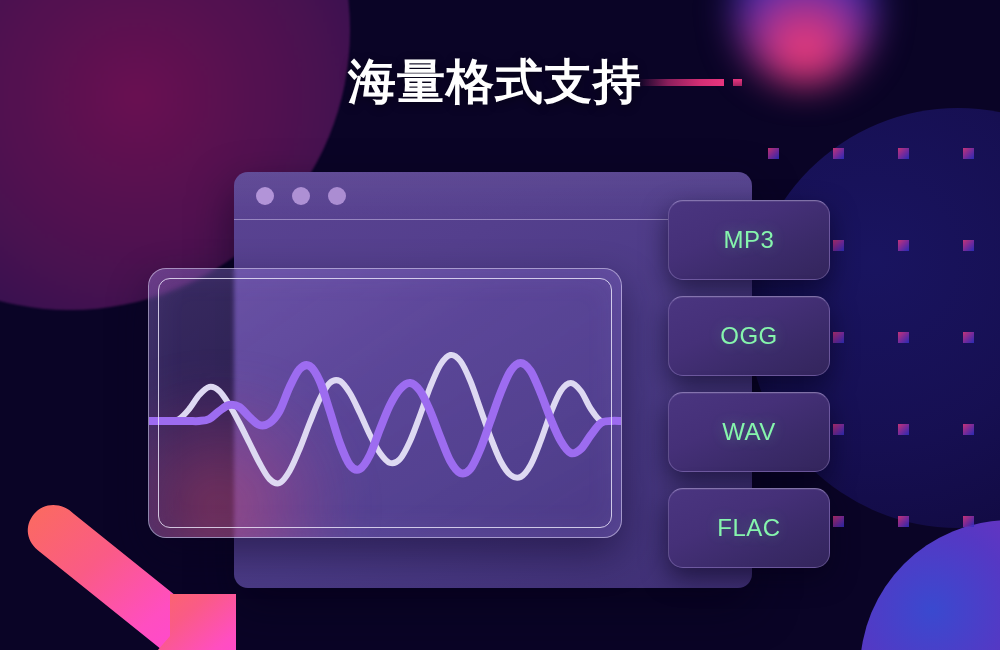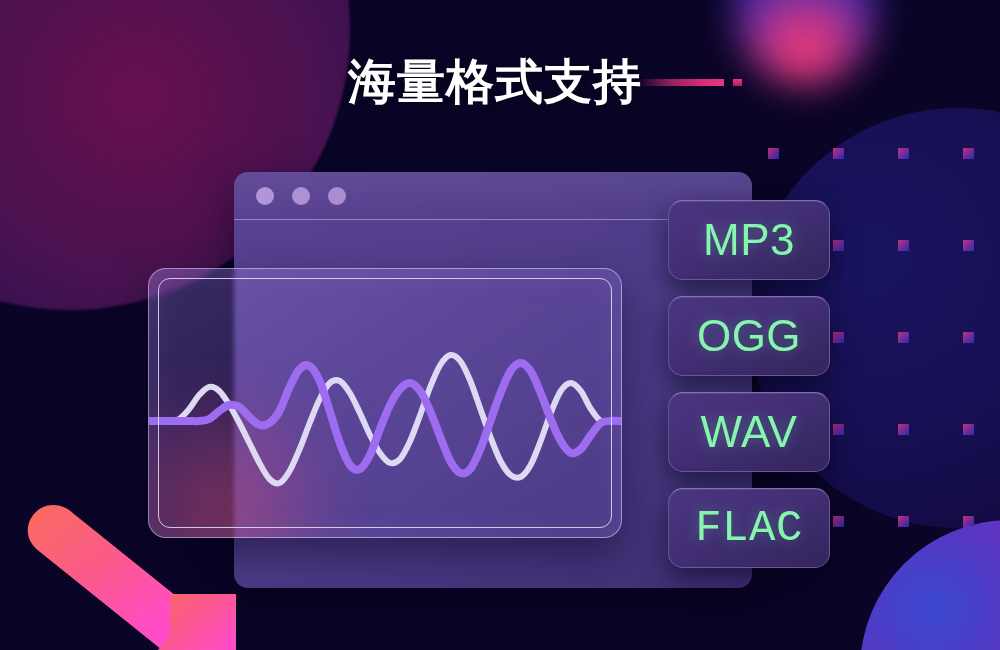--- a/index.html
+++ b/index.html
@@ -120,21 +120,21 @@
   .badge{
     position:relative;width:160px;height:78px;margin-bottom:16px;
     border-radius:15px;
     background:linear-gradient(155deg,#4a3580 0%, #453078 38%, #3a2a68 72%, #33255c 100%);
     border:1px solid rgba(196,178,238,.30);
     border-top-color:rgba(215,200,250,.46);
     box-shadow:0 10px 26px rgba(6,2,24,.55), inset 0 1px 0 rgba(255,255,255,.08);
     display:flex;align-items:center;justify-content:center;
   }
   .badge-label{
-    font-size:44px;color:#86f5ad;letter-spacing:.5px;
+    font-size:24px;color:#86f5ad;letter-spacing:.5px;
     text-shadow:0 0 14px rgba(110,245,160,.30);
   }
 
   
   .arrow-svg{position:absolute;left:0;top:470px;width:360px;height:200px;}
 </style>
 </head>
 <body>
 
 <div class="stage">
@@ -195,21 +195,21 @@
       <div class="badge">
         <span class="badge-label" style="color: rgb(134, 245, 173);">MP3</span>
       </div>
       <div class="badge">
         <span class="badge-label" style="color: rgb(134, 245, 173);">OGG</span>
       </div>
       <div class="badge">
         <span class="badge-label" style="color: rgb(134, 245, 173);">WAV</span>
       </div>
       <div class="badge">
-        <span class="badge-label" style="color: rgb(134, 245, 173); font-family: Liberation Mono, monospace;">FLAC</span>
+        <span class="badge-label" style="color: rgb(134, 245, 173);">FLAC</span>
       </div>
     </div>
 
   <svg class="arrow-svg" viewBox="0 0 360 200">
     <defs>
       <linearGradient id="arrowGrad" x1="0" y1="0" x2="1" y2="1">
         <stop offset="0%" stop-color="#fb6b5e"></stop>
         <stop offset="38%" stop-color="#fa5b86"></stop>
         <stop offset="72%" stop-color="#ff4ec0"></stop>
         <stop offset="100%" stop-color="#ff45d6"></stop>

